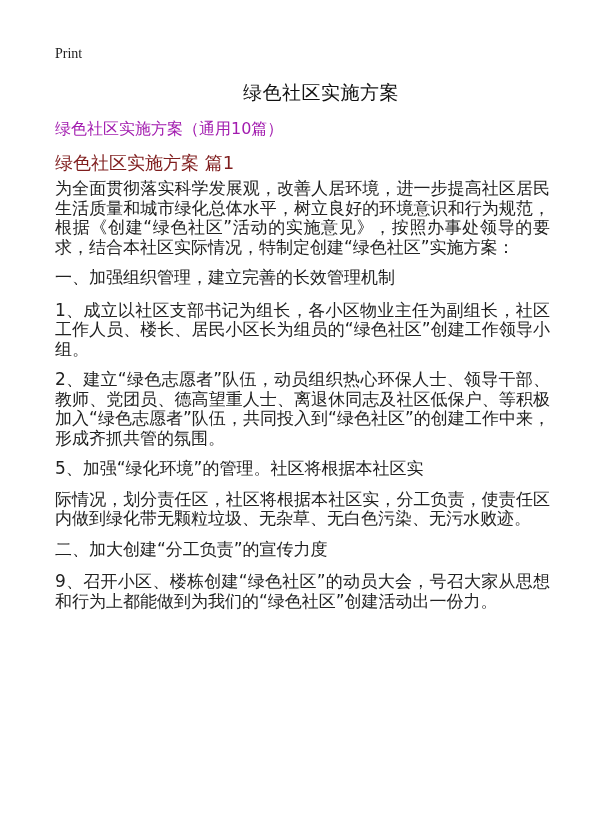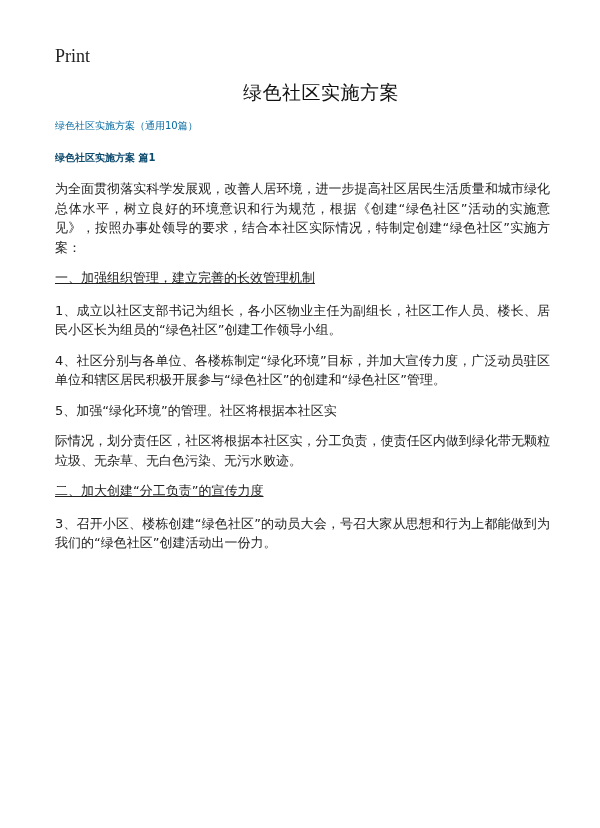--- a/index.html
+++ b/index.html
@@ -13,81 +13,80 @@
     overflow: hidden;
     position: relative;
     color: #1a1a1a;
     font-family: "DejaVu Sans", "Liberation Sans", sans-serif;
   }
   .print-label {
     position: absolute;
     left: 55px;
     top: 46px;
     font-family: "Liberation Serif", "DejaVu Serif", serif;
-    font-size: 18px;
+    font-size: 14px;
     color: #222;
   }
   .doc-title {
     position: absolute;
     left: 0;
     width: 600px;
     top: 80px;
     text-align: center;
     font-size: 19px;
     color: #111;
     letter-spacing: 0.5px;
     padding-left: 21px;
   }
   .subtitle {
     position: absolute;
     left: 55px;
     top: 119px;
-    font-size: 10px;
-    color: #0369a1;
+    font-size: 16px;
+    color: #a21caf;
   }
   .section-heading {
     position: absolute;
     left: 55px;
     top: 151px;
-    font-size: 10px;
-    font-weight: bold;
-    color: #0c4a6e;
+    font-size: 18px;
+    font-weight: normal;
+    color: #7f1d1d;
   }
   .body-text {
     position: absolute;
     left: 55px;
     top: 179px;
     width: 495px;
   }
   .para {
-    font-size: 13px;
+    font-size: 17px;
     line-height: 19.5px;
     margin: 0 0 11px 0;
     color: #222;
     text-align: justify;
     word-break: break-all;
   }
   .para.heading2 {
     margin-bottom: 13px;
-    text-decoration: underline;
   }
 </style>
 </head>
 <body>
 
 <div class="print-label">Print</div>
 
 <h1 class="doc-title" style="margin:0;font-weight:normal;">绿色社区实施方案</h1>
 
 <div class="subtitle">绿色社区实施方案（通用10篇）</div>
 
 <div class="section-heading">绿色社区实施方案 篇1</div>
 
 <div class="body-text">
   <p class="para">为全面贯彻落实科学发展观，改善人居环境，进一步提高社区居民生活质量和城市绿化总体水平，树立良好的环境意识和行为规范，根据《创建“绿色社区”活动的实施意见》，按照办事处领导的要求，结合本社区实际情况，特制定创建“绿色社区”实施方案：</p>
   <p class="para heading2">一、加强组织管理，建立完善的长效管理机制</p>
   <p class="para">1、成立以社区支部书记为组长，各小区物业主任为副组长，社区工作人员、楼长、居民小区长为组员的“绿色社区”创建工作领导小组。</p>
-  <p class="para">4、社区分别与各单位、各楼栋制定“绿化环境”目标，并加大宣传力度，广泛动员驻区单位和辖区居民积极开展参与“绿色社区”的创建和“绿色社区”管理。</p>
+  <p class="para">2、建立“绿色志愿者”队伍，动员组织热心环保人士、领导干部、教师、党团员、德高望重人士、离退休同志及社区低保户、等积极加入“绿色志愿者”队伍，共同投入到“绿色社区”的创建工作中来，形成齐抓共管的氛围。</p>
   <p class="para">5、加强“绿化环境”的管理。社区将根据本社区实</p>
   <p class="para">际情况，划分责任区，社区将根据本社区实，分工负责，使责任区内做到绿化带无颗粒垃圾、无杂草、无白色污染、无污水败迹。</p>
   <p class="para heading2">二、加大创建“分工负责”的宣传力度</p>
-  <p class="para">3、召开小区、楼栋创建“绿色社区”的动员大会，号召大家从思想和行为上都能做到为我们的“绿色社区”创建活动出一份力。</p>
+  <p class="para">9、召开小区、楼栋创建“绿色社区”的动员大会，号召大家从思想和行为上都能做到为我们的“绿色社区”创建活动出一份力。</p>
 </div>
 
 </body></html>

